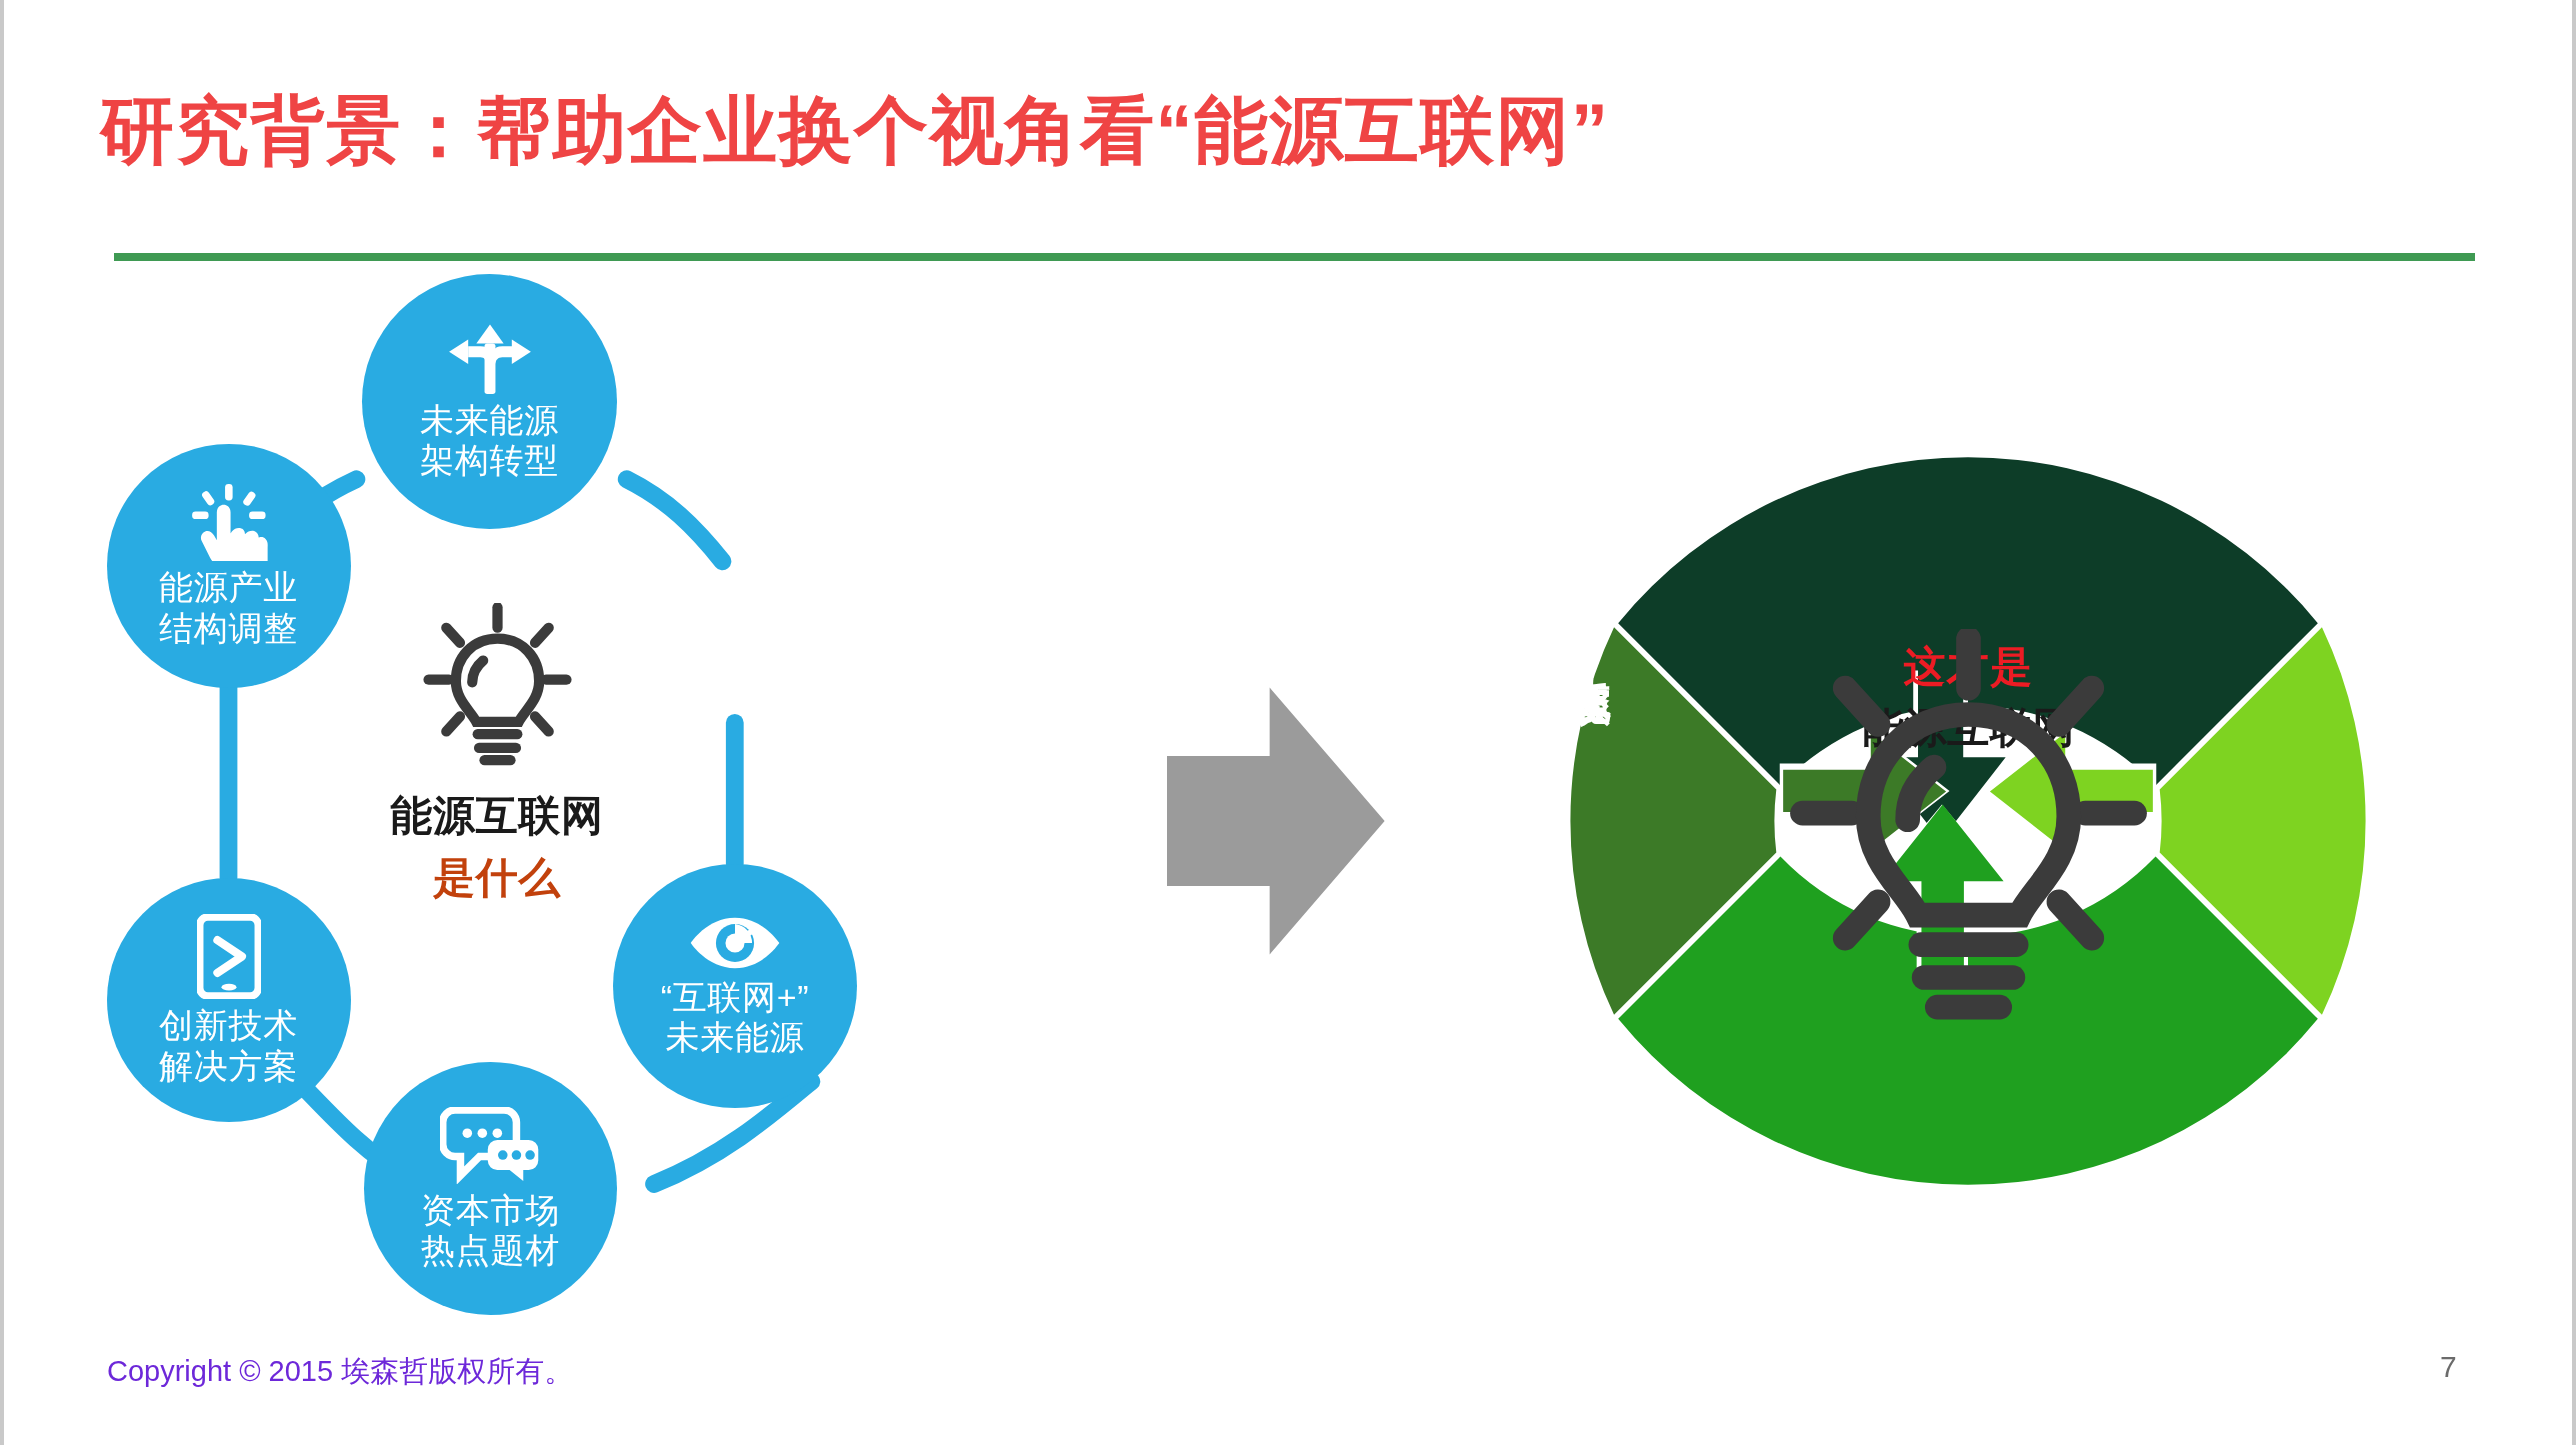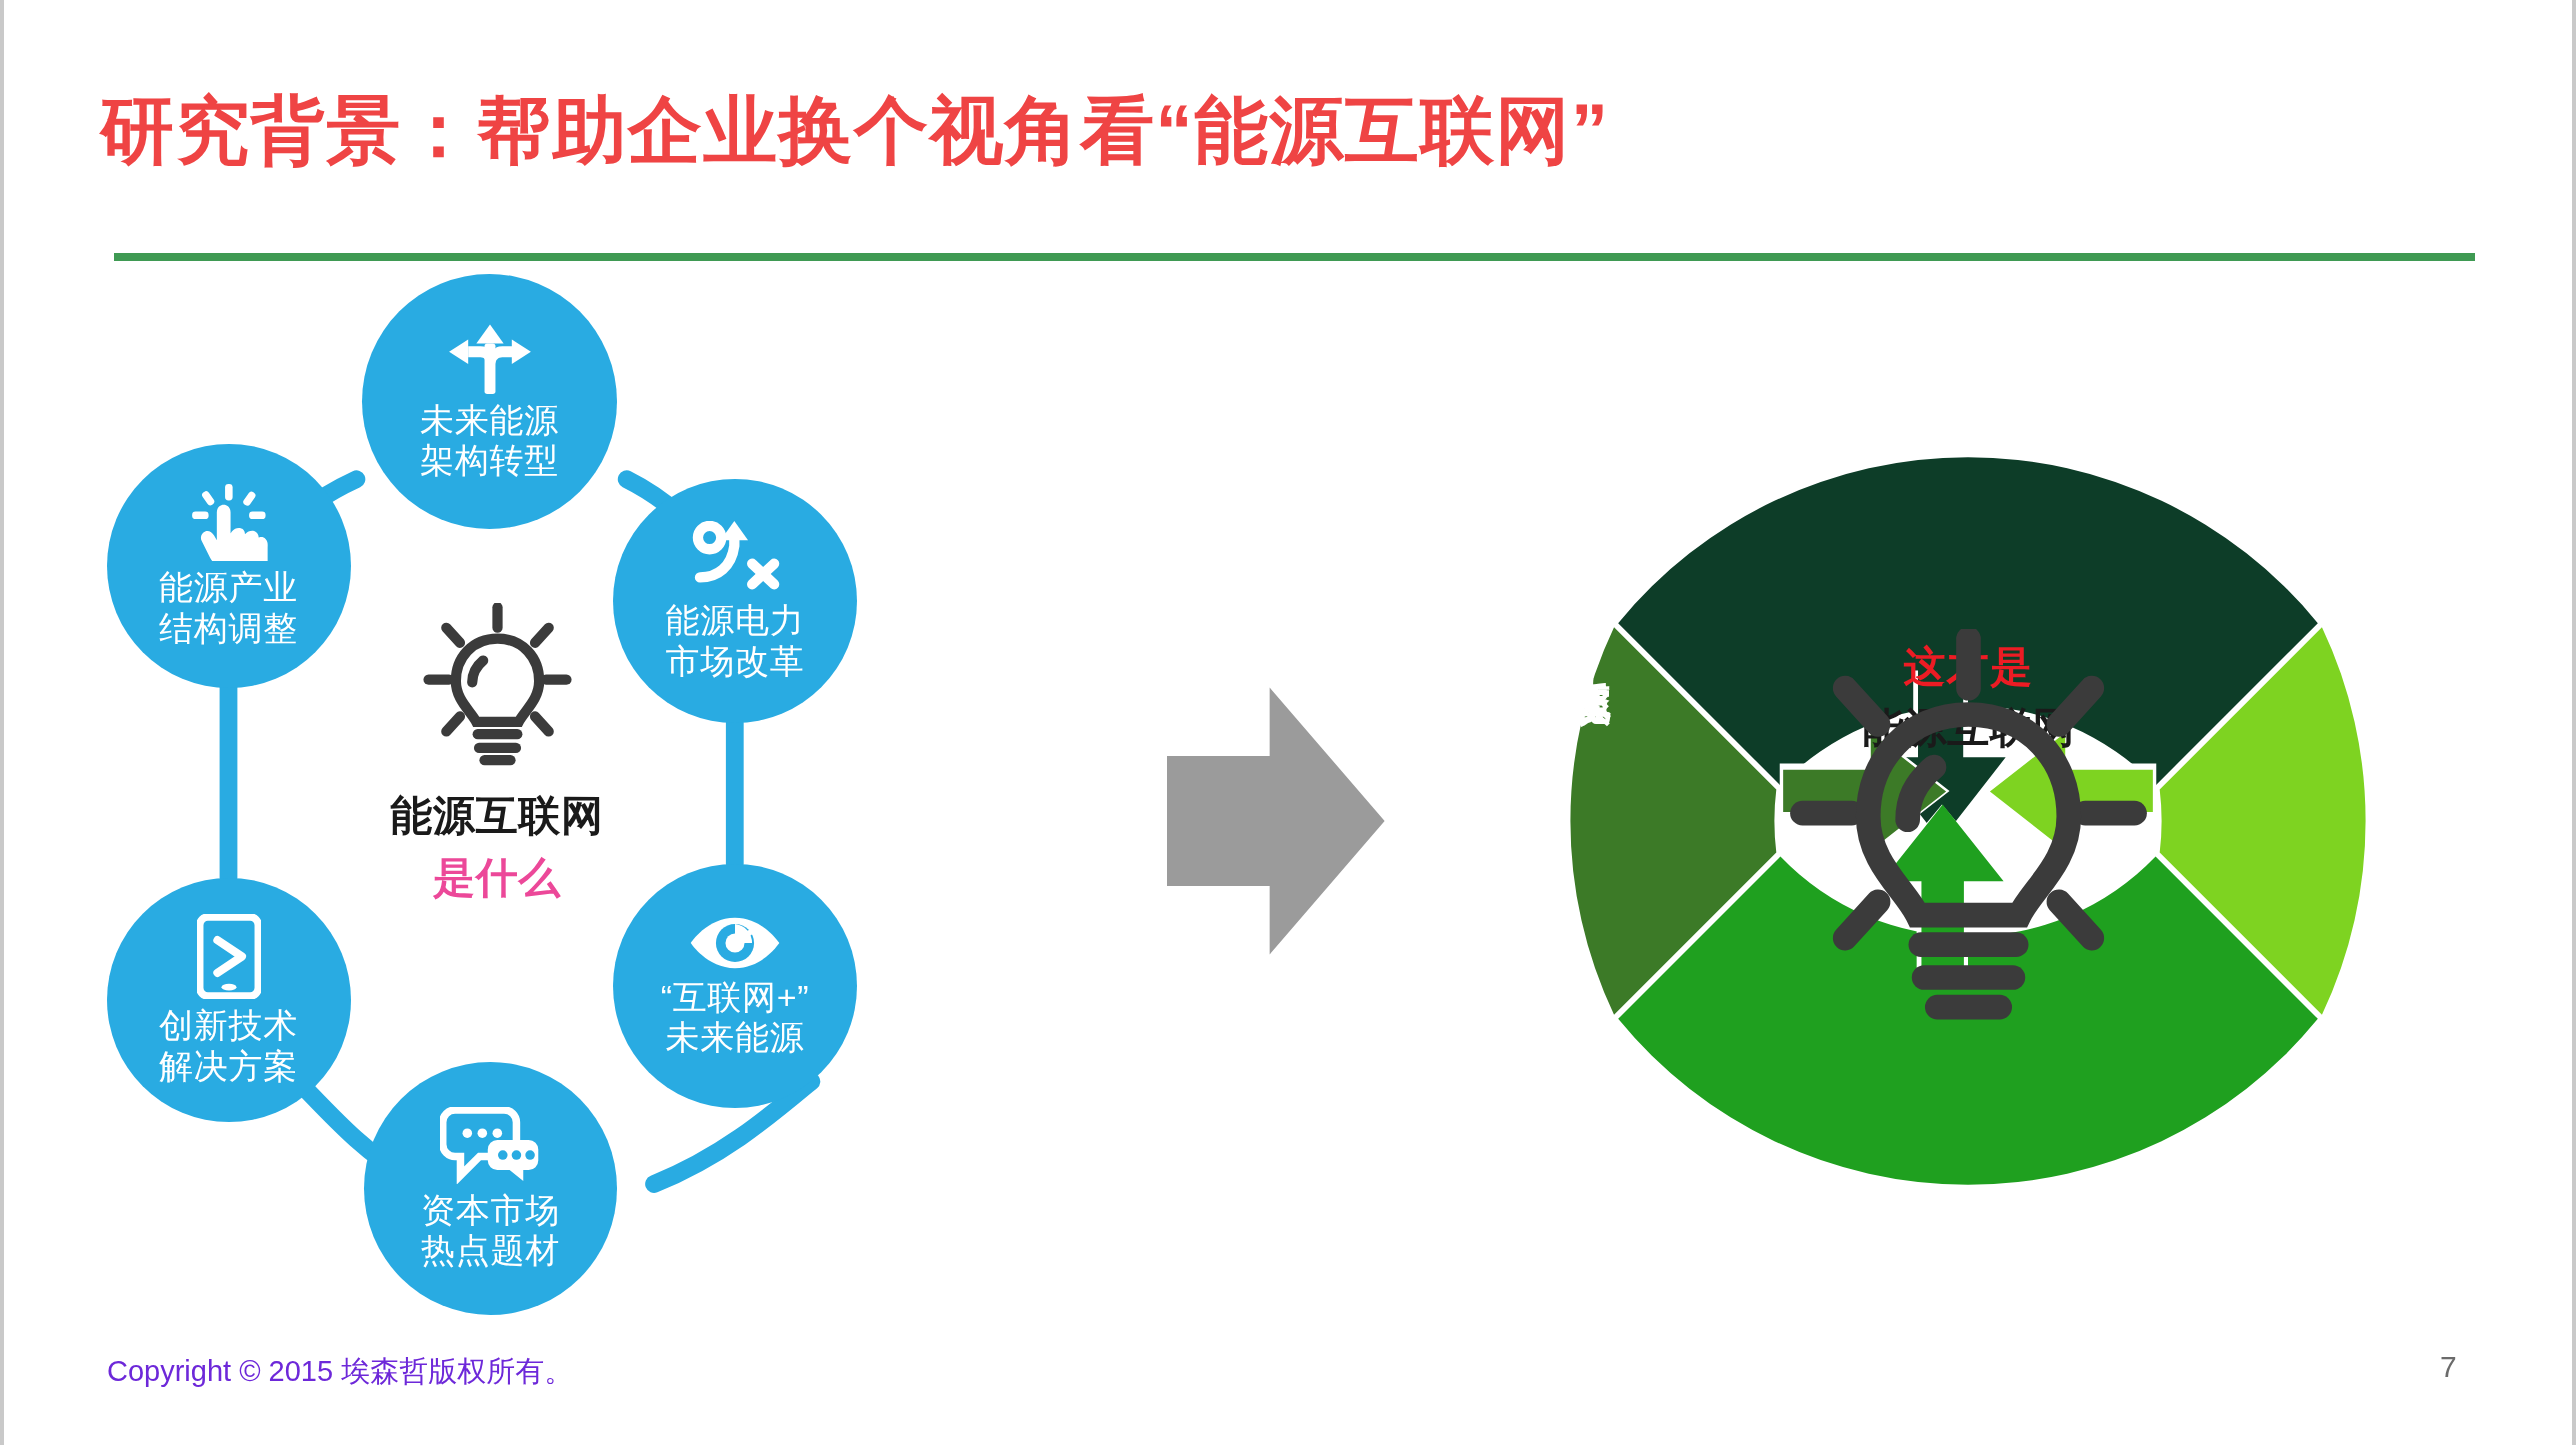--- a/index.html
+++ b/index.html
@@ -124,21 +124,21 @@
   #mm-center .hub-label-main {
     font-size: 42px;
     font-weight: bold;
     color: #1a1a1a;
     letter-spacing: 0.7px;
     margin-top: 12.3px;
   }
   #mm-center .hub-label-sub {
     font-size: 42px;
     font-weight: bold;
-    color: #ec4899;
+    color: #c2410c;
     letter-spacing: 0.7px;
     margin-top: 5.5px;
   }
 
   
   #flow-arrow {
     position: absolute;
     left: 1163px;
     top: 684px;
     width: 219px;
@@ -260,35 +260,20 @@
             <path d="M6 42 L34 24 L34 60 Z"></path>
             <path d="M70 44 C70 44 70 34 84 34 L100 34 L100 50 L84 50 C78 50 74 54 74 60 Z"></path>
             <path d="M126 42 L98 24 L98 60 Z"></path>
           </g>
         </svg>
       </span>
       <span class="node-label">未来能源
 架构转型</span>
     </div>
 
-    <div class="node" id="node-market">
-      <span class="node-icon">
-        <svg width="92" height="73" viewBox="0 0 134 106">
-          <g fill="none" stroke="#ffffff" stroke-width="15" stroke-linecap="round">
-            <circle cx="30" cy="24" r="17"></circle>
-            <path d="M16 82 C42 82 62 66 66 36 L66 16"></path>
-            <path d="M92 62 L124 92"></path>
-            <path d="M124 62 L92 92"></path>
-          </g>
-          <path d="M66 0 L86 28 L46 28 Z" fill="#ffffff"></path>
-        </svg>
-      </span>
-      <span class="node-label">能源电力
-市场改革</span>
-    </div>
 
     <div class="node" id="node-tech">
       <span class="node-icon">
         <svg width="64" height="85" viewBox="0 0 94 124">
           <rect x="4" y="4" width="86" height="116" rx="12" fill="none" stroke="#ffffff" stroke-width="11"></rect>
           <ellipse cx="47" cy="107" rx="11" ry="5" fill="#ffffff"></ellipse>
           <path d="M30 38 L66 62 L30 86" fill="none" stroke="#ffffff" stroke-width="12" stroke-linejoin="round" stroke-linecap="round"></path>
         </svg>
       </span>
       <span class="node-label">创新技术

